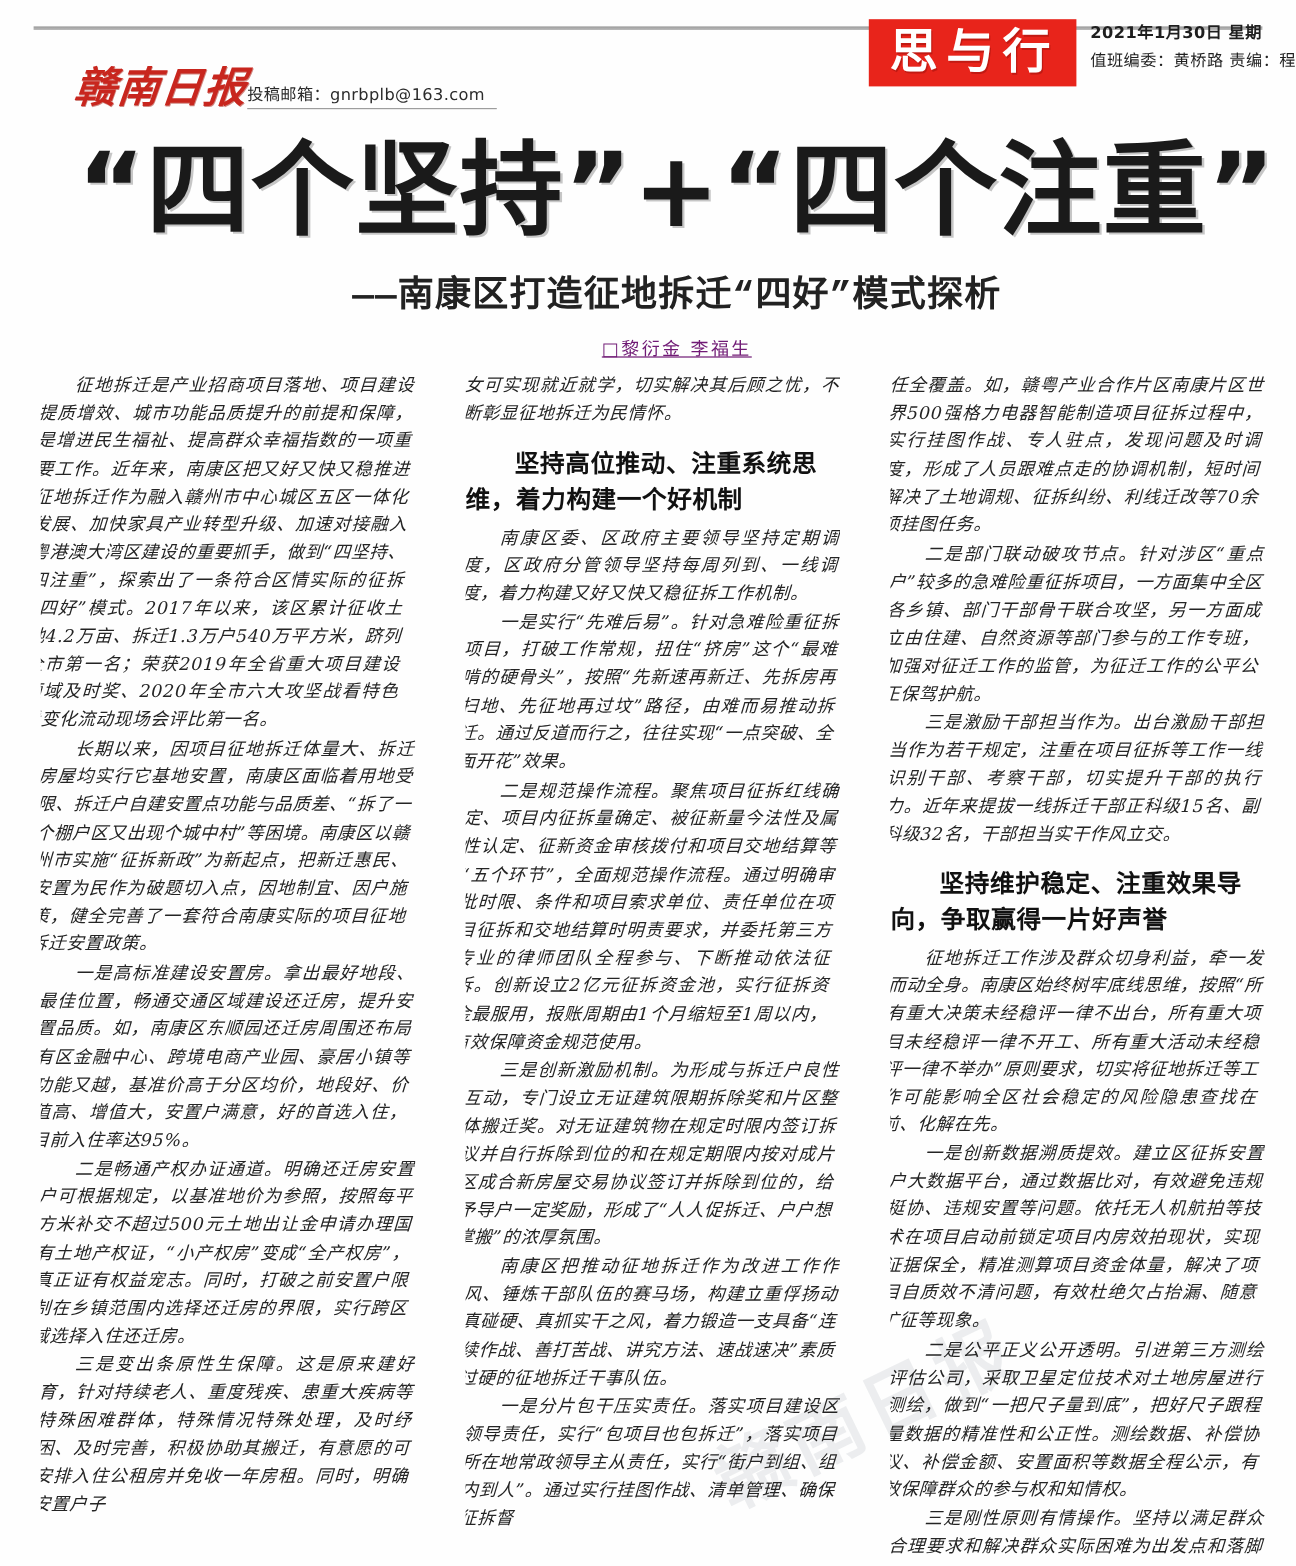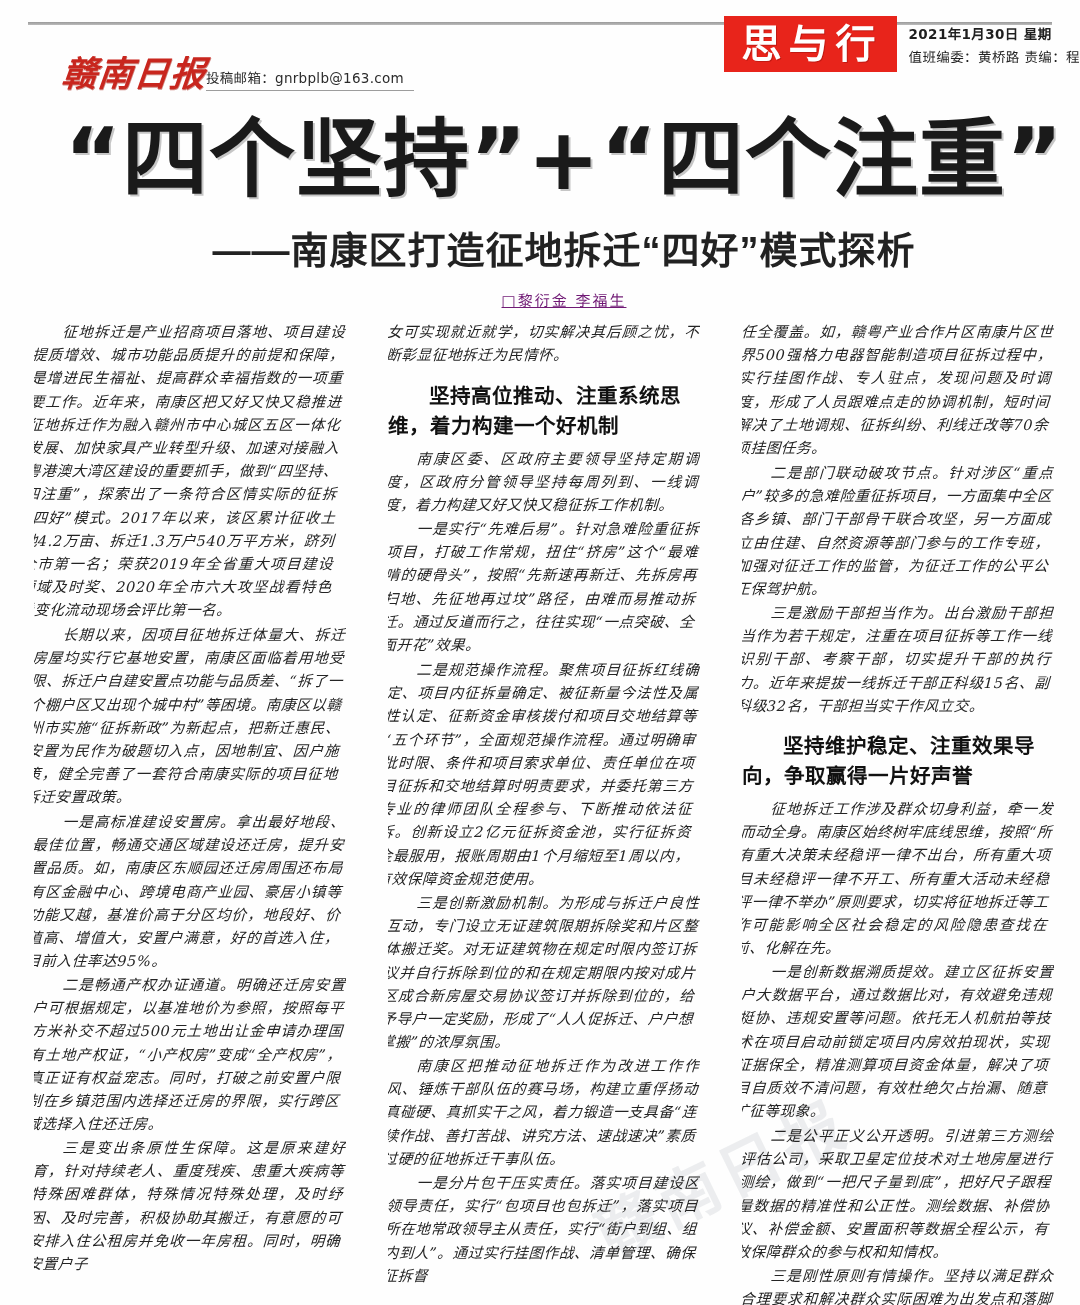--- a/index.html
+++ b/index.html
@@ -106,21 +106,20 @@
     display: flex;
     align-items: center;
     line-height: 1;
     font-family: "DejaVu Sans", sans-serif;
     text-shadow: 1px 1px 0 rgba(120,10,5,0.35);
   }
   #banner-meta {
     padding-left: 12px;
     display: flex;
     flex-direction: column;
-    justify-content: center;
     gap: 3px;
   }
   #banner-meta .meta-line {
     font-size: 13.5px;
     color: #1f1f1f;
     white-space: nowrap;
     letter-spacing: 0.4px;
   }
   #banner-meta .meta-line.bold-part { font-weight: bold; }
 
@@ -137,25 +136,25 @@
     font-weight: bold;
     letter-spacing: 1px;
     line-height: 1.05;
     color: #1a1a1a;
     font-family: "DejaVu Sans", "Liberation Sans", sans-serif;
     text-shadow: 2px 2px 0 rgba(0,0,0,0.22);
     white-space: nowrap;
   }
   #sub-headline {
     margin-top: 16px;
-    font-size: 38px;
+    font-size: 30px;
     font-weight: bold;
     color: #222;
     letter-spacing: 1px;
-    font-family: Liberation Sans, sans-serif;
+    font-family: Liberation Mono, monospace;
   }
   #byline {
     margin-top: 14px;
     font-size: 15px;
     color: #701a75;
     letter-spacing: 2px;
     text-decoration: underline;
   }
 
   

